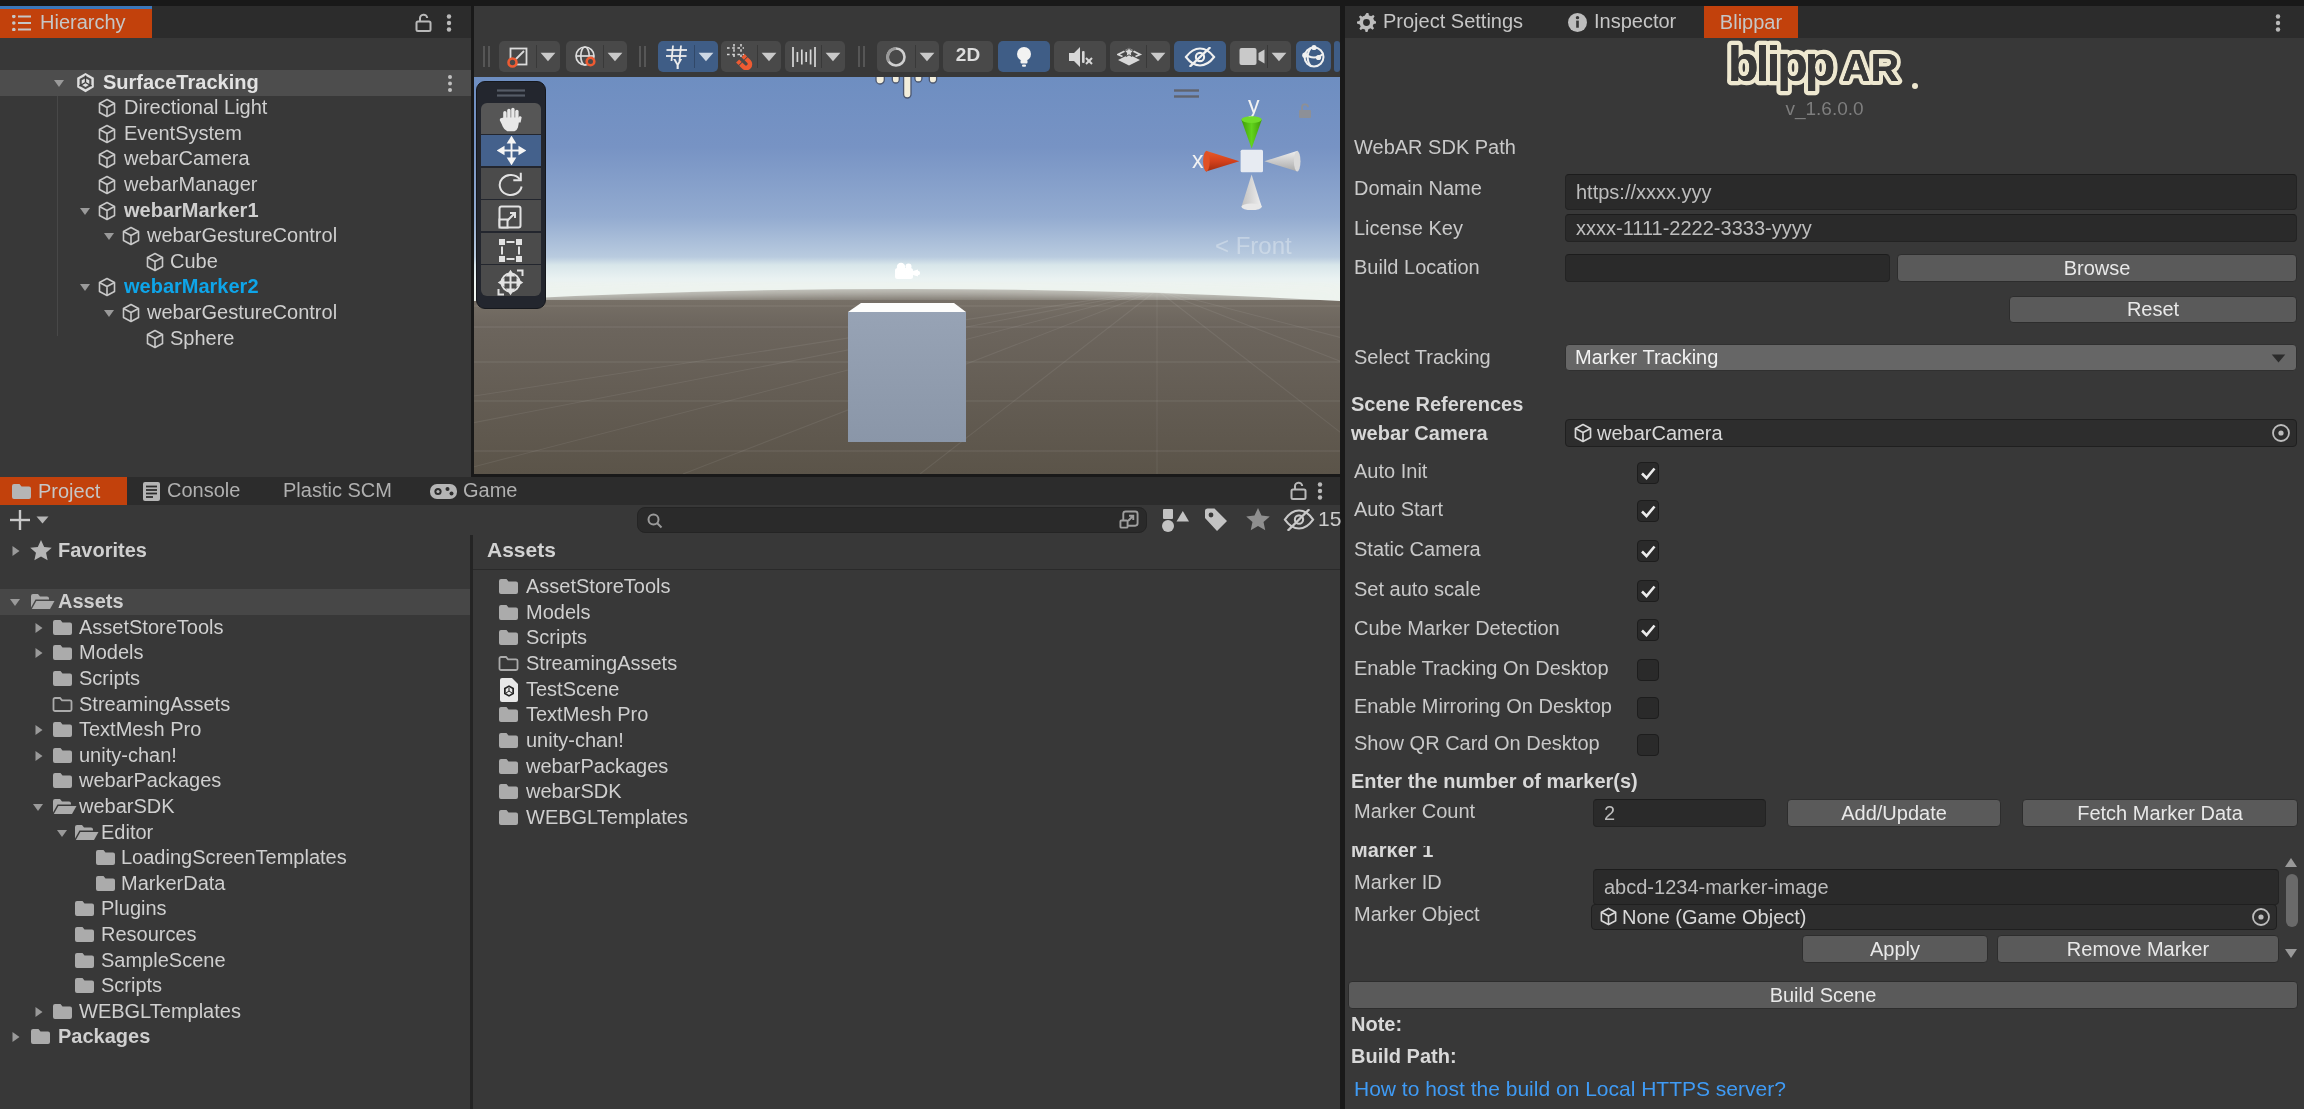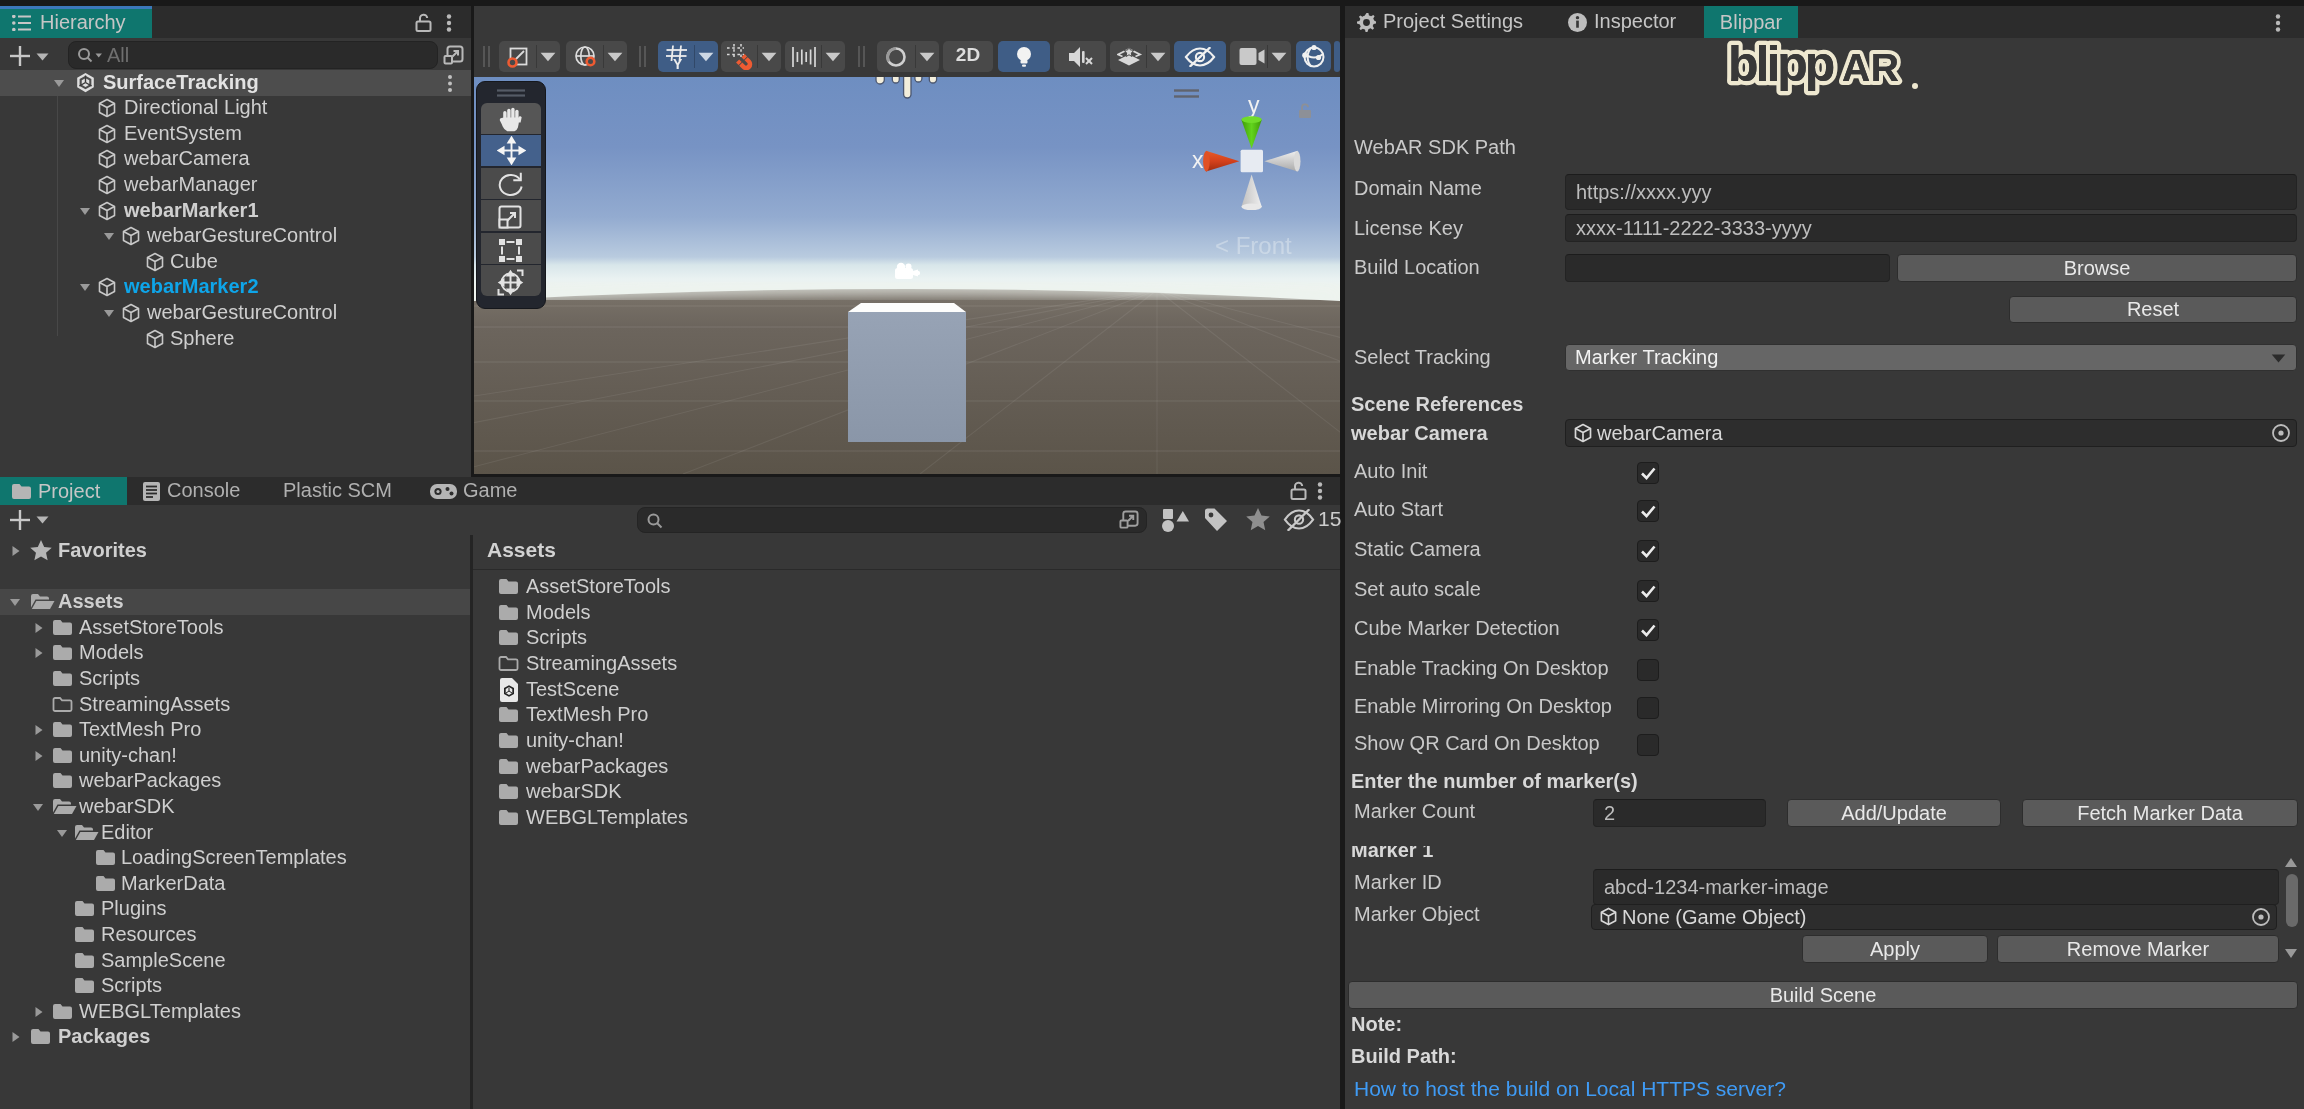--- a/index.html
+++ b/index.html
@@ -1,20 +1,20 @@
 <!DOCTYPE html>
 <html><head><meta charset="utf-8">
 <style>
 *{margin:0;padding:0;box-sizing:border-box;-webkit-font-smoothing:antialiased}
 html,body{width:2304px;height:1109px;background:#191919;font-family:"Liberation Sans",sans-serif;overflow:hidden}
 #root{position:relative;width:2304px;height:1109px;background:#191919}
 .abs{position:absolute}
 .panel{position:absolute;background:#383838}
 .tabbar{position:absolute;left:0;top:0;right:0;background:#2c2c2c}
-.tab{position:absolute;top:0;bottom:0;background:#0f766e;display:flex;align-items:center}
+.tab{position:absolute;top:0;bottom:0;background:#c2410c;display:flex;align-items:center}
 .tabtxt{font-size:20px;color:#c6c6c6;white-space:nowrap}
 .itxt{font-size:20px;color:#b0b0b0;white-space:nowrap}
 .inp{position:absolute;background:#2a2a2a;border:1px solid #232323;border-top-color:#1c1c1c;border-radius:4px;color:#bdbdbd;font-size:20px;display:flex;align-items:center;padding-left:10px;white-space:nowrap;overflow:hidden}
 .btn{position:absolute;background:#5a5a5a;border:1px solid #2d2d2d;border-radius:4px;color:#e8e8e8;font-size:20px;display:flex;align-items:center;justify-content:center;white-space:nowrap}
 .lbl{position:absolute;color:#c9c9c9;font-size:20px;white-space:nowrap}
 .blbl{position:absolute;color:#d8d8d8;font-size:20px;font-weight:bold;white-space:nowrap}
 .cb{position:absolute;width:22px;height:22px;background:#2a2a2a;border:1px solid #1d1d1d;border-radius:4px}
 svg{display:block}
 .tbtn{position:absolute;top:6px;height:31px;background:#494949;border-radius:5px}
 .tbtn.blue{background:#3f5d86}
@@ -42,44 +42,20 @@
 <svg class="abs" style="left:414px;top:7px" width="19" height="20" viewBox="0 0 19 20">
           <rect x="2.5" y="8.5" width="14" height="9.5" rx="1.5" fill="none" stroke="#b9b9b9" stroke-width="2"></rect>
           <path d="M6 8.5 V5.5 A3.6 3.6 0 0 1 13.2 5 " fill="none" stroke="#b9b9b9" stroke-width="2"></path>
         </svg>
 <svg class="abs" style="left:446px;top:8px" width="6" height="18" viewBox="0 0 6 18">
           <g fill="#b9b9b9">
             <circle cx="3" cy="2.5" r="2.2"></circle>
             <circle cx="3" cy="9" r="2.2"></circle>
             <circle cx="3" cy="15.5" r="2.2"></circle>
           </g>
-        </svg>
- </div>
- <div class="abs" style="left:0;top:32px;width:471px;height:38px;background:#383838">
-  <svg class="abs" style="left:9px;top:7px" width="22" height="22" viewBox="0 0 22 22">
-          <g stroke="#c8c8c8" stroke-width="2.4">
-            <line x1="11" y1="1" x2="11" y2="21"></line>
-            <line x1="1" y1="11" x2="21" y2="11"></line>
-          </g>
-        </svg>
-<svg class="abs" style="left:36px;top:15px" width="13" height="8" viewBox="0 0 13 8">
-          <path d="M0.5 0.5 L12.5 0.5 L6.5 7.5 Z" fill="#b5b5b5"></path>
-        </svg>
-  <div class="abs" style="left:68px;top:3px;width:370px;height:28px;background:#2a2a2a;border:1px solid #232323;border-radius:8px">
-   <svg class="abs" style="left:8px;top:5px" width="28" height="18" viewBox="0 0 28 18">
-            <circle cx="7" cy="7" r="5" fill="none" stroke="#9a9a9a" stroke-width="2"></circle>
-            <line x1="10.5" y1="10.5" x2="14.5" y2="14.5" stroke="#9a9a9a" stroke-width="2"></line>
-            <path d="M18.5 6.5 L25 6.5 L21.7 10.5 Z" fill="#9a9a9a"></path>
-          </svg>
-   <span class="abs" style="left:38px;top:2px;font-size:20px;color:#6f6f6f">All</span>
-  </div>
-<svg class="abs" style="left:443px;top:7px" width="21" height="21" viewBox="0 0 21 21">
-          <rect x="4.5" y="1.5" width="15" height="15" rx="2.5" fill="none" stroke="#b9b9b9" stroke-width="2"></rect>
-          <path d="M9.5 11.5 L15 6 M15 10.5 V6 H10.5" fill="none" stroke="#b9b9b9" stroke-width="2"></path>
-          <rect x="1.5" y="11" width="7.5" height="7.5" rx="1" fill="#383838" stroke="#b9b9b9" stroke-width="2"></rect>
         </svg>
  </div>
 <div class="abs" style="left:0;top:63.6px;width:471px;height:26px;background:#4d4d4d"></div>
 <svg class="abs" style="left:52px;top:69.6px" width="14" height="14" viewBox="0 0 14 14">
         <path d="M2 4 L12 4 L7 11 Z" fill="#9a9a9a"></path>
       </svg>
 <svg class="abs" style="left:75px;top:65.6px" width="21" height="21" viewBox="0 0 24 24">
         <path fill="#dedede" d="M12 1 L21.5 6.5 V17.5 L12 23 L2.5 17.5 V6.5 Z M12 4.2 L5.3 8.1 V15.9 L12 19.8 L18.7 15.9 V8.1 Z"></path>
         <path fill="#dedede" d="M12 7 L16.3 9.5 V14.5 L12 17 L7.7 14.5 V9.5 Z"></path>
         <g stroke="#383838" stroke-width="1.6">
@@ -803,20 +779,21 @@
  <div class="abs" style="left:0;top:32px;width:959px;height:1071px">
   <svg class="abs" style="left:330px;top:0px" width="310" height="62" viewBox="0 0 310 62">
   <g font-family="Liberation Sans" font-weight="bold">
   <text x="167" y="43" font-size="39" letter-spacing="0.5" stroke="#eee8d0" stroke-width="8" stroke-linejoin="round" fill="#383838" paint-order="stroke">AR</text>
   <text x="167" y="43" font-size="39" letter-spacing="0.5" fill="#383838">AR</text>
   <text x="53" y="43" font-size="50" letter-spacing="-3" stroke="#eee8d0" stroke-width="8.5" stroke-linejoin="round" fill="#383838" paint-order="stroke">blipp</text>
   <text x="53" y="43" font-size="50" letter-spacing="-3" fill="#383838">blipp</text>
   <circle cx="240" cy="48" r="3" fill="#eee8d0"></circle>
   </g>
         </svg>
+  <div class="abs" style="left:0;top:60px;width:959px;text-align:center;font-size:19px;color:#7e7e7e">v_1.6.0.0</div>
   <div class="lbl" style="left:9px;top:98px">WebAR SDK Path</div>
   <div class="lbl" style="left:9px;top:139px">Domain Name</div>
   <div class="inp" style="left:220px;top:136px;width:732px;height:36px">https://xxxx.yyy</div>
   <div class="lbl" style="left:9px;top:179px">License Key</div>
   <div class="inp" style="left:220px;top:176px;width:732px;height:28px">xxxx-1111-2222-3333-yyyy</div>
   <div class="lbl" style="left:9px;top:218px">Build Location</div>
   <div class="inp" style="left:220px;top:216px;width:325px;height:28px"></div>
   <div class="btn" style="left:552px;top:216px;width:400px;height:28px">Browse</div>
   <div class="btn" style="left:664px;top:258px;width:288px;height:27px">Reset</div>
   <div class="lbl" style="left:9px;top:308px">Select Tracking</div>

